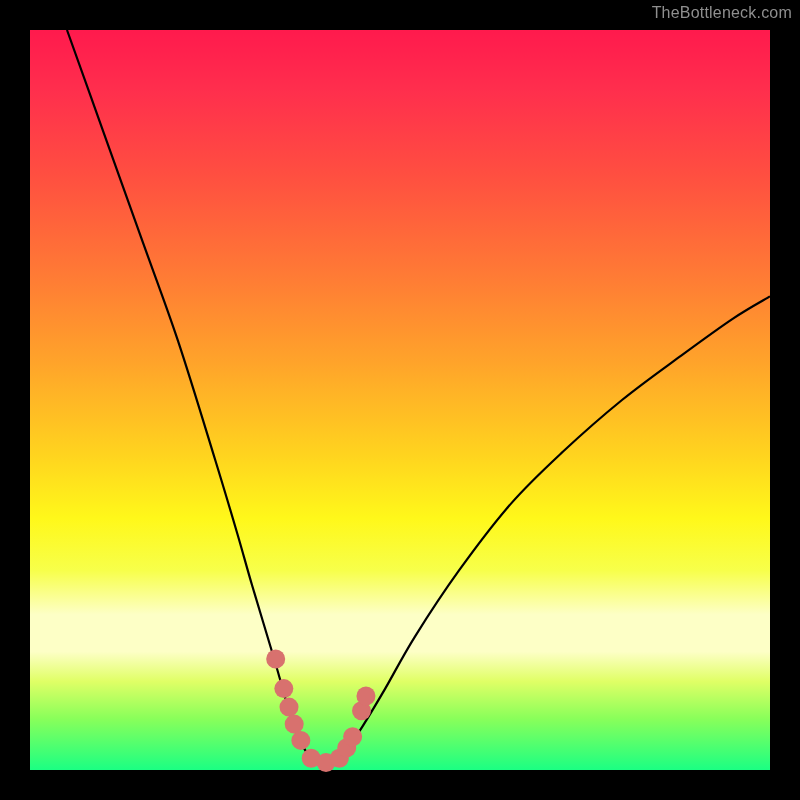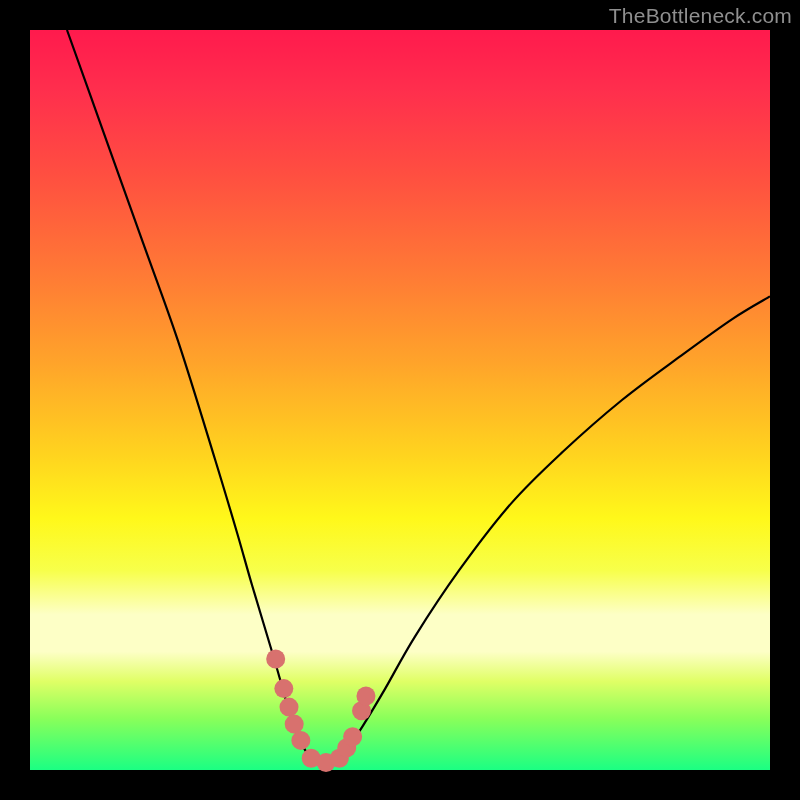--- a/index.html
+++ b/index.html
@@ -41,21 +41,21 @@
       #e0ff66 88%,
       #8aff5a 93%,
       #1bff83 100%
     );
   }
   .watermark {
     position: absolute;
     top: 4px;
     right: 8px;
     color: #8f8f8f;
-    font-size: 21px;
+    font-size: 16px;
     font-weight: 500;
     letter-spacing: 0.2px;
     user-select: none;
   }
   svg.curve {
     position: absolute;
     left: 0;
     top: 0;
     width: 740px;
     height: 740px;

